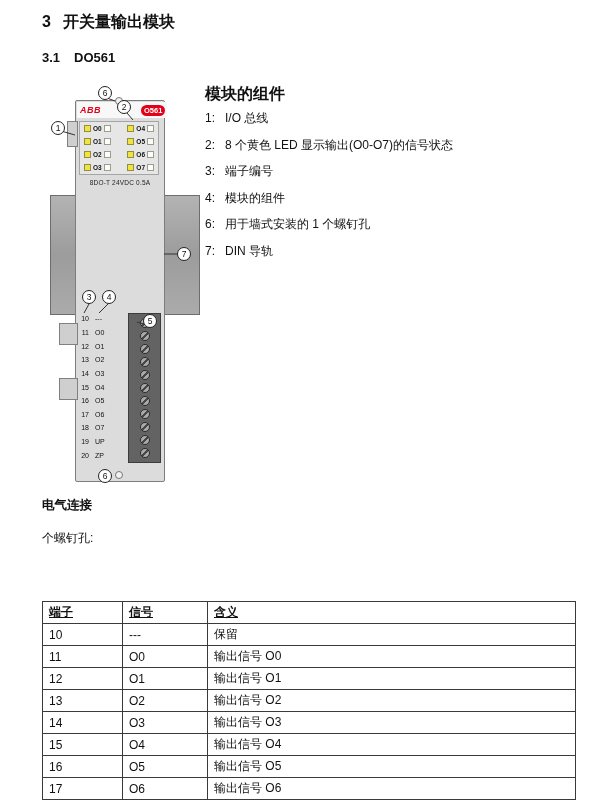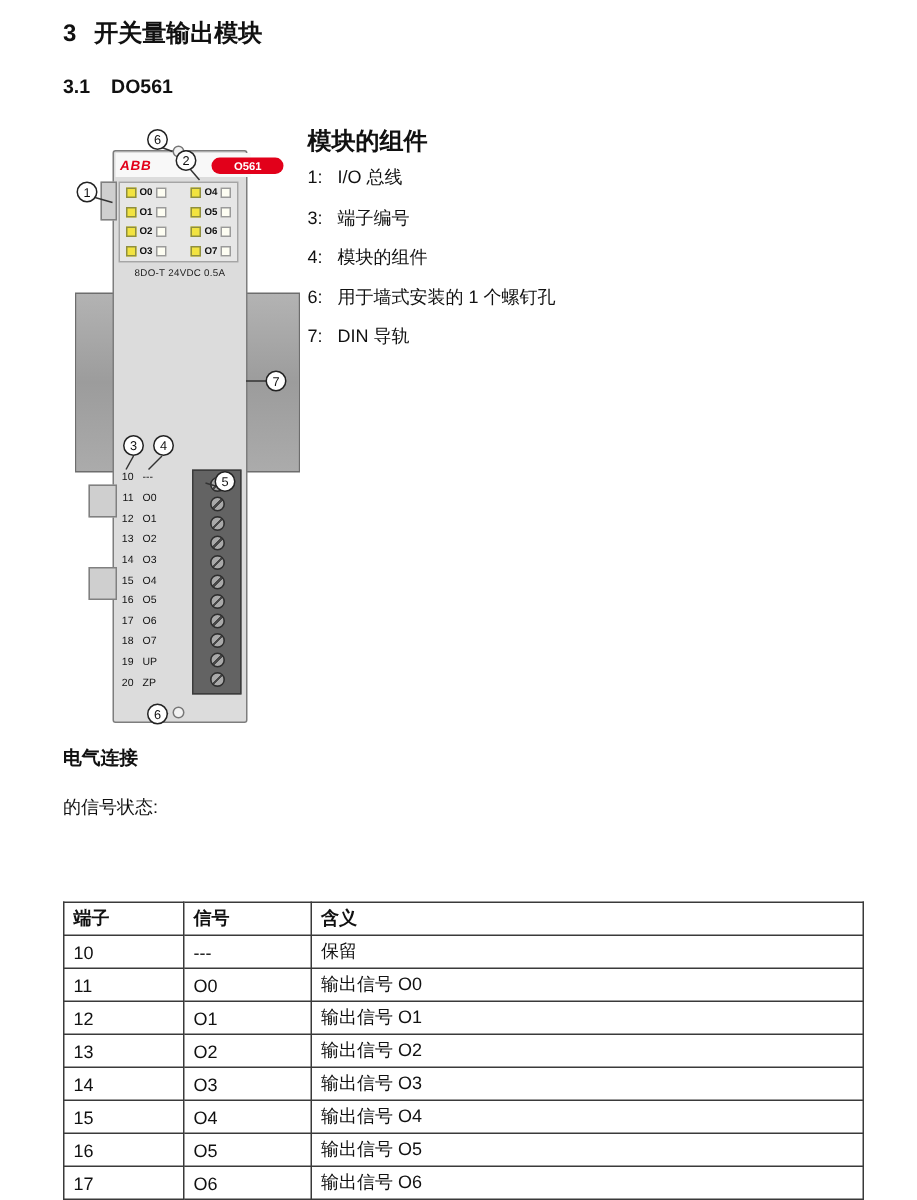--- a/index.html
+++ b/index.html
@@ -27,21 +27,21 @@
   .figure{left:45px;top:85px;width:160px;height:410px;}
   .din-rail{position:absolute;left:5px;top:110px;width:148px;height:118px;
     background:linear-gradient(#b3b3b3,#9c9c9c 50%,#ababab);
     border:1px solid #6d6d6d;z-index:1;}
   .module{position:absolute;left:30px;top:15px;width:88px;height:380px;
     background:#dcdcdc;border:1px solid #7d7d7d;border-radius:2px;z-index:2;}
   .mod-head{position:absolute;left:1px;top:1px;width:84px;height:16px;background:#f8f8f8;
     display:flex;align-items:center;justify-content:space-between;padding:0 3px;gap:40px;}
   .abb-logo{color:#e2001a;font-weight:bold;font-style:italic;font-size:9px;letter-spacing:.5px;}
   .model-badge{background:#e2001a;color:#fff;font-size:7.5px;font-weight:bold;
-    padding:1px 15px;border-radius:7px;line-height:9px;}
+    padding:1px 3px;border-radius:7px;line-height:9px;}
   .led-panel{position:absolute;left:3px;top:20px;width:80px;height:54px;background:#e6e6e6;
     border:1px solid #a5a5a5;padding:3px 4px;display:flex;flex-direction:column;
     justify-content:space-between;box-sizing:border-box;}
   .led-row{display:flex;justify-content:space-between;}
   .led-group{display:flex;align-items:center;gap:2px;}
   .led-sq{width:7px;height:7px;background:#f2e340;border:1px solid #8f8f3f;box-sizing:border-box;}
   .led-sq.blank{background:#fdfdf2;border-color:#9a9a9a;}
   .led-label{font-size:6.5px;font-weight:bold;line-height:7px;}
   .mod-label{position:absolute;left:0;top:78px;width:100%;text-align:center;
     font-size:6.5px;color:#222;letter-spacing:.2px;}
@@ -79,21 +79,21 @@
   
   .elec{left:42px;top:497px;width:533px;}
   .elec-heading{font-size:12.5px;font-weight:bold;}
   .elec-para{margin-top:13px;font-size:12px;line-height:19px;text-indent:2em;}
   .assign-label{margin-top:16px;font-size:12px;}
 
   
   .term-table{left:42px;top:601px;border-collapse:collapse;table-layout:fixed;width:533px;}
   .term-table th,.term-table td{border:1px solid #3a3a3a;font-size:12px;padding:2px 6px;
     height:14px;text-align:left;vertical-align:middle;overflow:hidden;white-space:nowrap;}
-  .term-table th{font-weight:bold;}
+  .term-table th{font-weight:bold;text-decoration:underline;}
 </style>
 </head>
 <body>
 
 <div class="page">
 
   <div class="abs chapter-title">
     <span class="num">3</span><span>开关量输出模块</span>
   </div>
 
@@ -248,29 +248,30 @@
     <div class="co co-7">7</div>
     <div class="co co-3">3</div>
     <div class="co co-4">4</div>
     <div class="co co-5">5</div>
     <div class="co co-6bot">6</div>
   </div>
 
   <div class="abs right-col">
     <div class="comp-heading">模块的组件</div>
     <div class="comp-item"><span class="comp-num">1:</span><span>I/O 总线</span></div>
+    <div class="comp-item"><span class="comp-num">2:</span><span>8 个黄色 LED 显示输出(O0-O7)的信号状态</span></div>
     <div class="comp-item"><span class="comp-num">3:</span><span>端子编号</span></div>
     <div class="comp-item"><span class="comp-num">4:</span><span>模块的组件</span></div>
     <div class="comp-item"><span class="comp-num">6:</span><span>用于墙式安装的 1 个螺钉孔</span></div>
     <div class="comp-item"><span class="comp-num">7:</span><span>DIN 导轨</span></div>
   </div>
 
   <div class="abs elec">
     <div class="elec-heading">电气连接</div>
-    <div class="assign-label">的信号状态:</div>
+    <div class="assign-label">个螺钉孔:</div>
   </div>
 
   <table class="abs term-table">
     <colgroup>
         <col style="width:80px">
         <col style="width:85px">
         <col style="width:368px">
       </colgroup>
     <thead>
       <tr>

